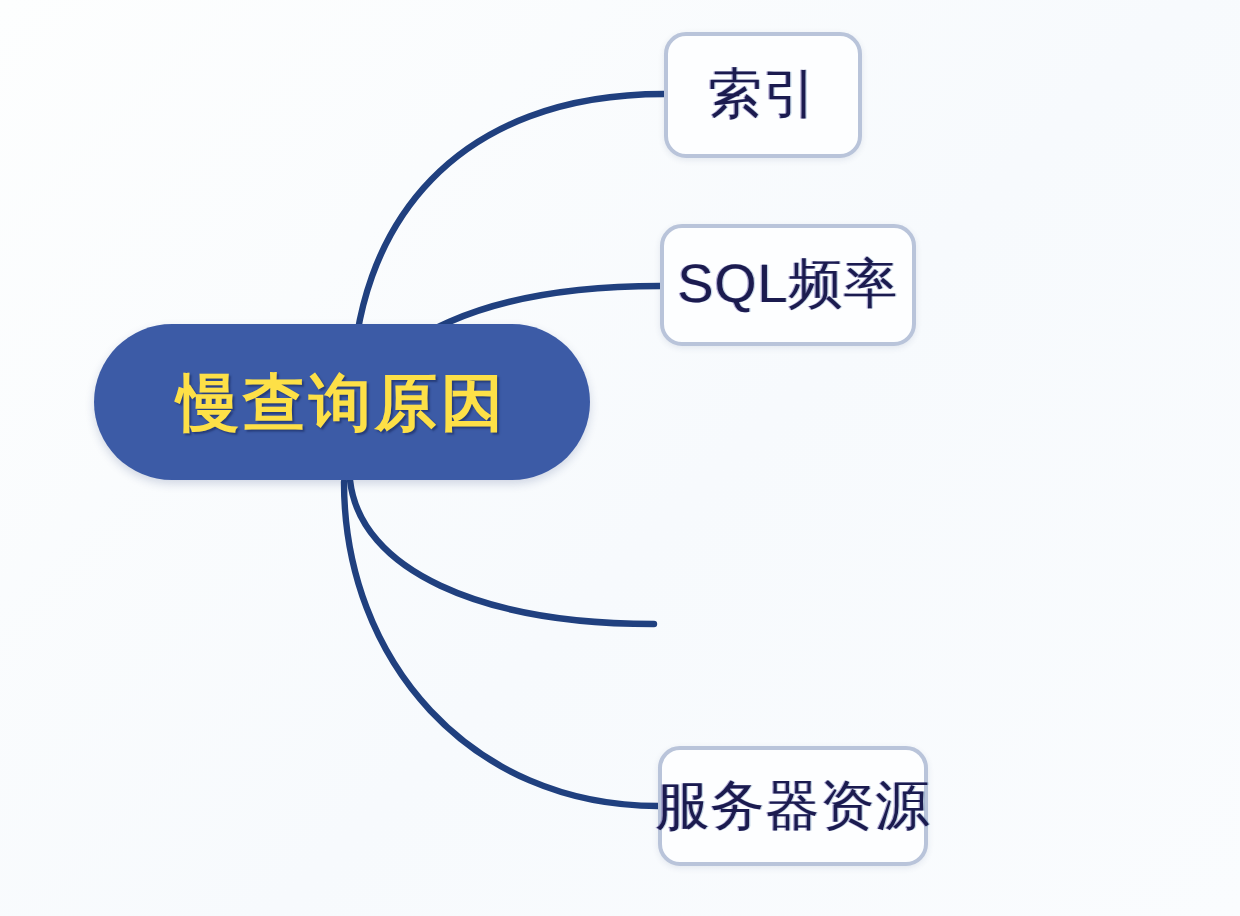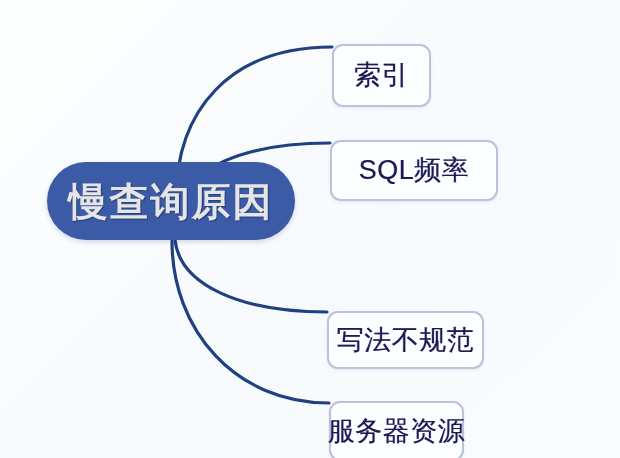--- a/index.html
+++ b/index.html
@@ -31,53 +31,52 @@
     position: absolute;
     z-index: 2;
     box-sizing: border-box;
     background: #fdfeff;
     border: 2px solid #b9c4da;
     border-radius: 11px;
     display: flex;
     align-items: center;
     justify-content: center;
     box-shadow: 0 1px 3px rgba(40, 60, 110, 0.10);
-    margin-top: 28px;
   }
   .branch-label {
     color: #1b1b4f;
     font-size: 27px;
     line-height: 1;
     letter-spacing: 0.5px;
     white-space: nowrap;
     text-shadow: -0.6px 0 rgba(90, 70, 160, 0.45), 0.6px 0 rgba(20, 90, 150, 0.25);
   }
   #node-1 { left: 332px; top: 16px;  width: 99px;  height: 63px; }
-  #node-2 { left: 330px; top: 112px; width: 168px; height: 61px; }
+  #node-2 { left: 330px; top: 112px; width: 128px; height: 61px; }
   #node-3 { left: 327px; top: 283px; width: 157px; height: 58px; }
   #node-4 { left: 329px; top: 373px; width: 135px; height: 60px; }
 
   #central-node {
     position: absolute;
     left: 47px;
     top: 162px;
     width: 248px;
     height: 78px;
     z-index: 3;
     box-sizing: border-box;
     background: #3c5ba6;
     border-radius: 39px;
     display: flex;
     align-items: center;
     justify-content: center;
     box-shadow: 0 2px 5px rgba(30, 50, 110, 0.18);
   }
   #central-node .central-label {
-    color: #e5e5e5;
-    font-size: 39px;
+    color: #fde047;
+    font-size: 31px;
     font-weight: bold;
     letter-spacing: 2px;
     line-height: 1;
     white-space: nowrap;
     text-shadow: 1px 1px 1px rgba(20, 35, 85, 0.55);
   }
 </style>
 </head>
 <body>
 
@@ -97,21 +96,18 @@
   </div>
 
   <div id="node-1" class="branch-node">
     <span class="branch-label">索引</span>
   </div>
 
   <div id="node-2" class="branch-node">
     <span class="branch-label">SQL频率</span>
   </div>
 
-  <div id="node-3" class="branch-node">
-    <span class="branch-label">写法不规范</span>
-  </div>
 
   <div id="node-4" class="branch-node">
     <span class="branch-label">服务器资源</span>
   </div>
 
 </div>
 
 </body></html>

